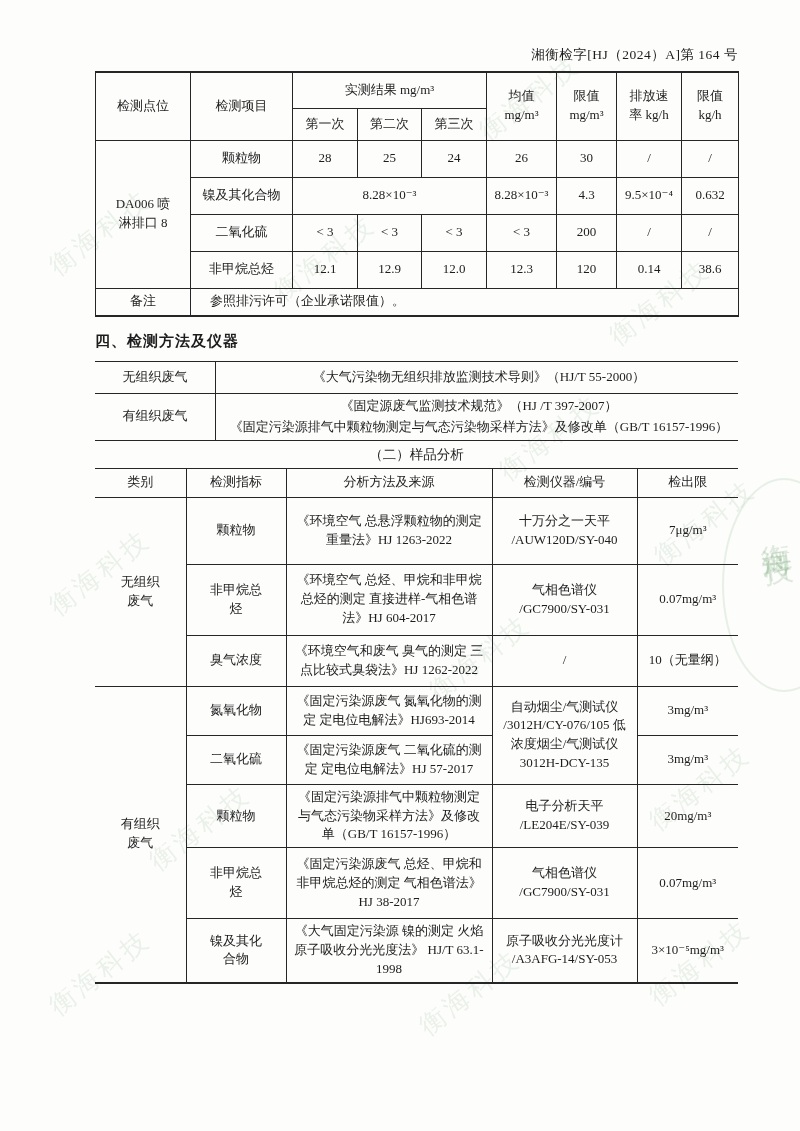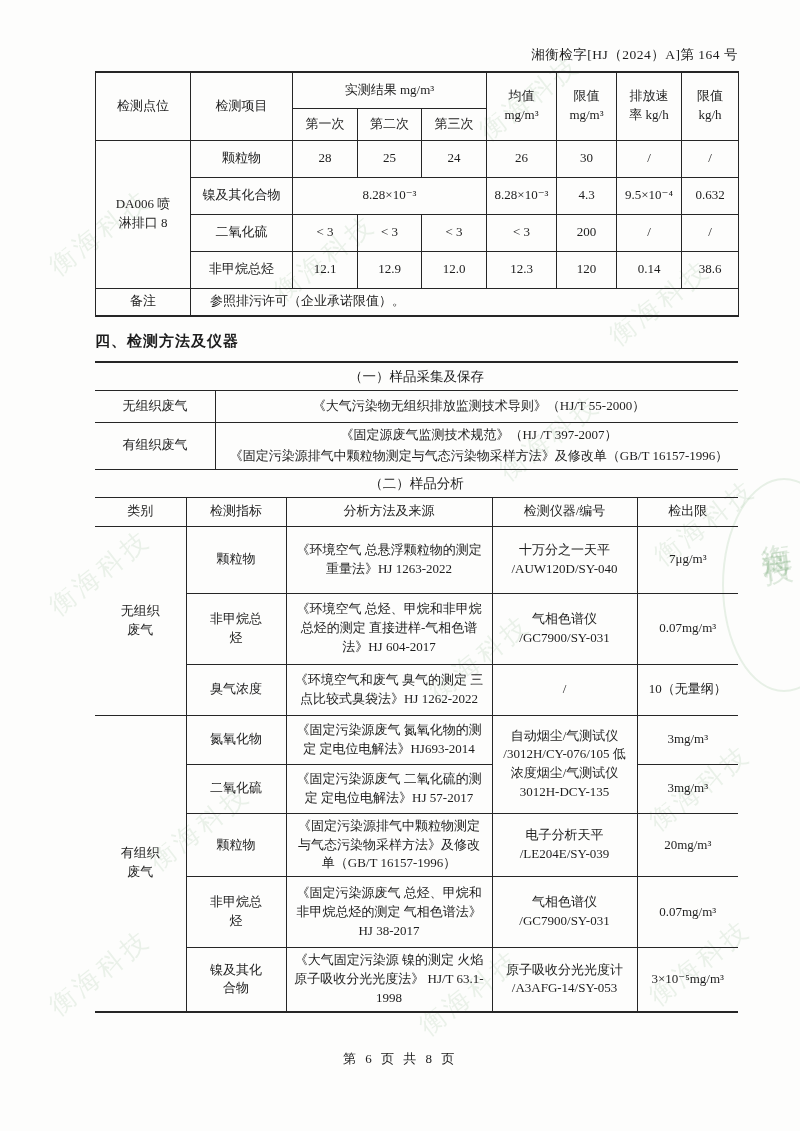--- a/index.html
+++ b/index.html
@@ -168,21 +168,20 @@
       </tr>
       <tr class="nr">
         <td>备注</td>
         <td colspan="8" class="note-text">参照排污许可（企业承诺限值）。</td>
       </tr>
     </tbody>
       </table>
 
     <div class="section-title">四、检测方法及仪器</div>
 
-    <div class="caption thick-top">（一）样品采集及保存</div>
 
     <table class="t2">
       <tbody>
           <tr>
         <td class="lbl">无组织废气</td>
         <td class="methods">
           <div>《大气污染物无组织排放监测技术导则》（HJ/T 55-2000）</div>
         </td>
       </tr>
       <tr>
@@ -273,14 +272,13 @@
         <td class="method">《大气固定污染源 镍的测定 火焰原子吸收分光光度法》 HJ/T 63.1-1998</td>
         <td class="pre">原子吸收分光光度计
 /A3AFG-14/SY-053</td>
         <td>3×10⁻⁵mg/m³</td>
       </tr>
     </tbody>
       </table>
 
   </div>
 
-  <div class="footer">第 6 页 共 8 页</div>
 </div>
 
 </body></html>

